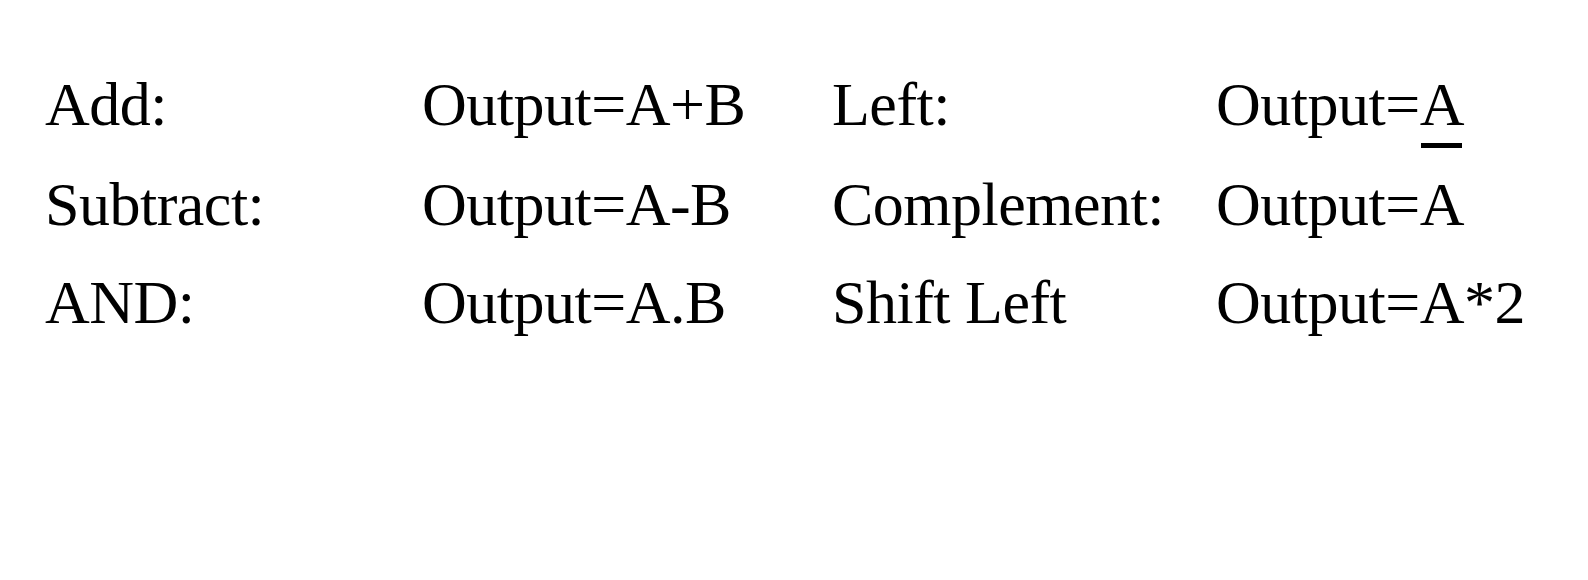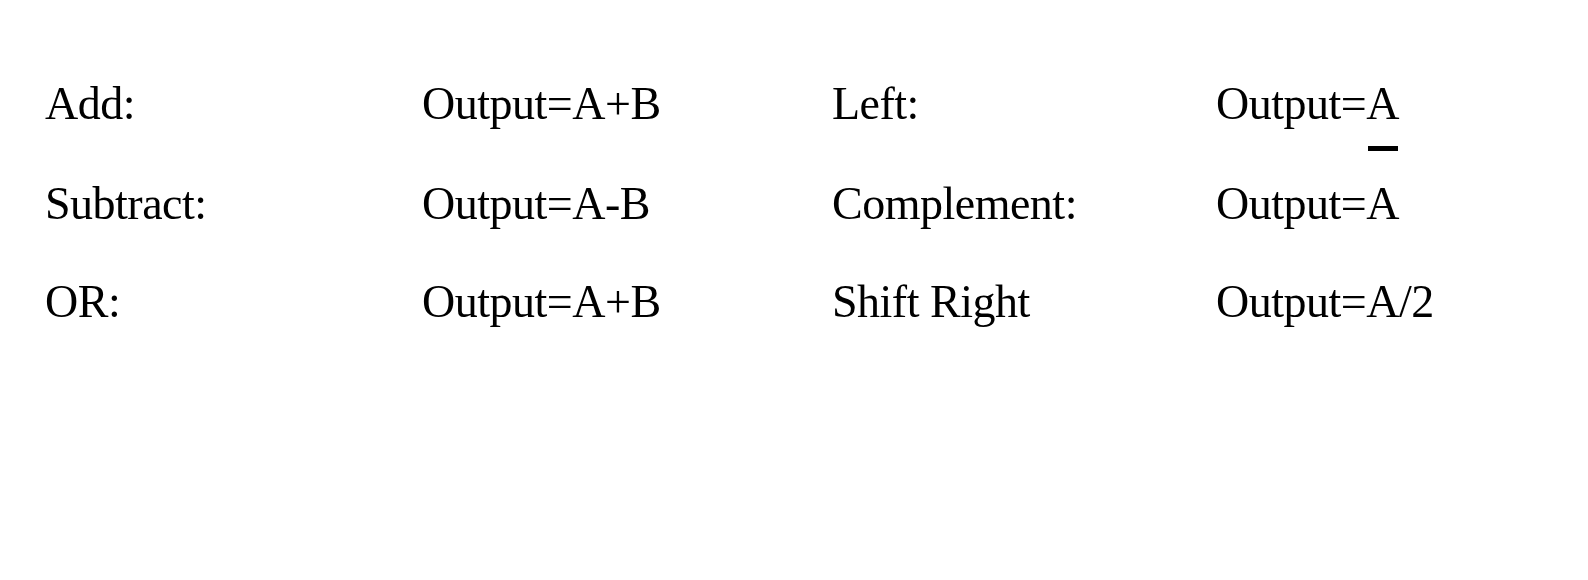--- a/index.html
+++ b/index.html
@@ -22,21 +22,21 @@
     position: absolute;
     left: 45px;
     top: 55px;
     width: 1520px;
     border-collapse: collapse;
     table-layout: fixed;
   }
   .op-table td {
     padding: 0;
     margin: 0;
-    font-size: 46px;
+    font-size: 62px;
     line-height: 98px;
     height: 98px;
     vertical-align: baseline;
     white-space: nowrap;
     font-weight: normal;
     letter-spacing: -0.5px;
   }
   .col-label-a { width: 377px; }
   .col-expr-a  { width: 410px; }
   .col-label-b { width: 384px; }
@@ -73,24 +73,24 @@
       </tr>
 
       <tr>
         <td class="col-label-a">Subtract:</td>
         <td class="col-expr-a">Output=A-B</td>
         <td class="col-label-b">Complement:</td>
         <td class="col-expr-b"><span>Output=</span><span class="ovl"><span class="bar"></span><span>A</span></span></td>
       </tr>
 
 
+      <tr>
+        <td class="col-label-a">AND:</td>
+        <td class="col-expr-a">Output=A.B</td>
+        <td class="col-label-b">Shift Left</td>
+        <td class="col-expr-b">Output=A*2</td>
+      </tr>
 
-      <tr>
-        <td class="col-label-a">OR:</td>
-        <td class="col-expr-a">Output=A+B</td>
-        <td class="col-label-b">Shift Right</td>
-        <td class="col-expr-b">Output=A/2</td>
-      </tr>
 
     </tbody>
   </table>
 
 </div>
 
 </body></html>

